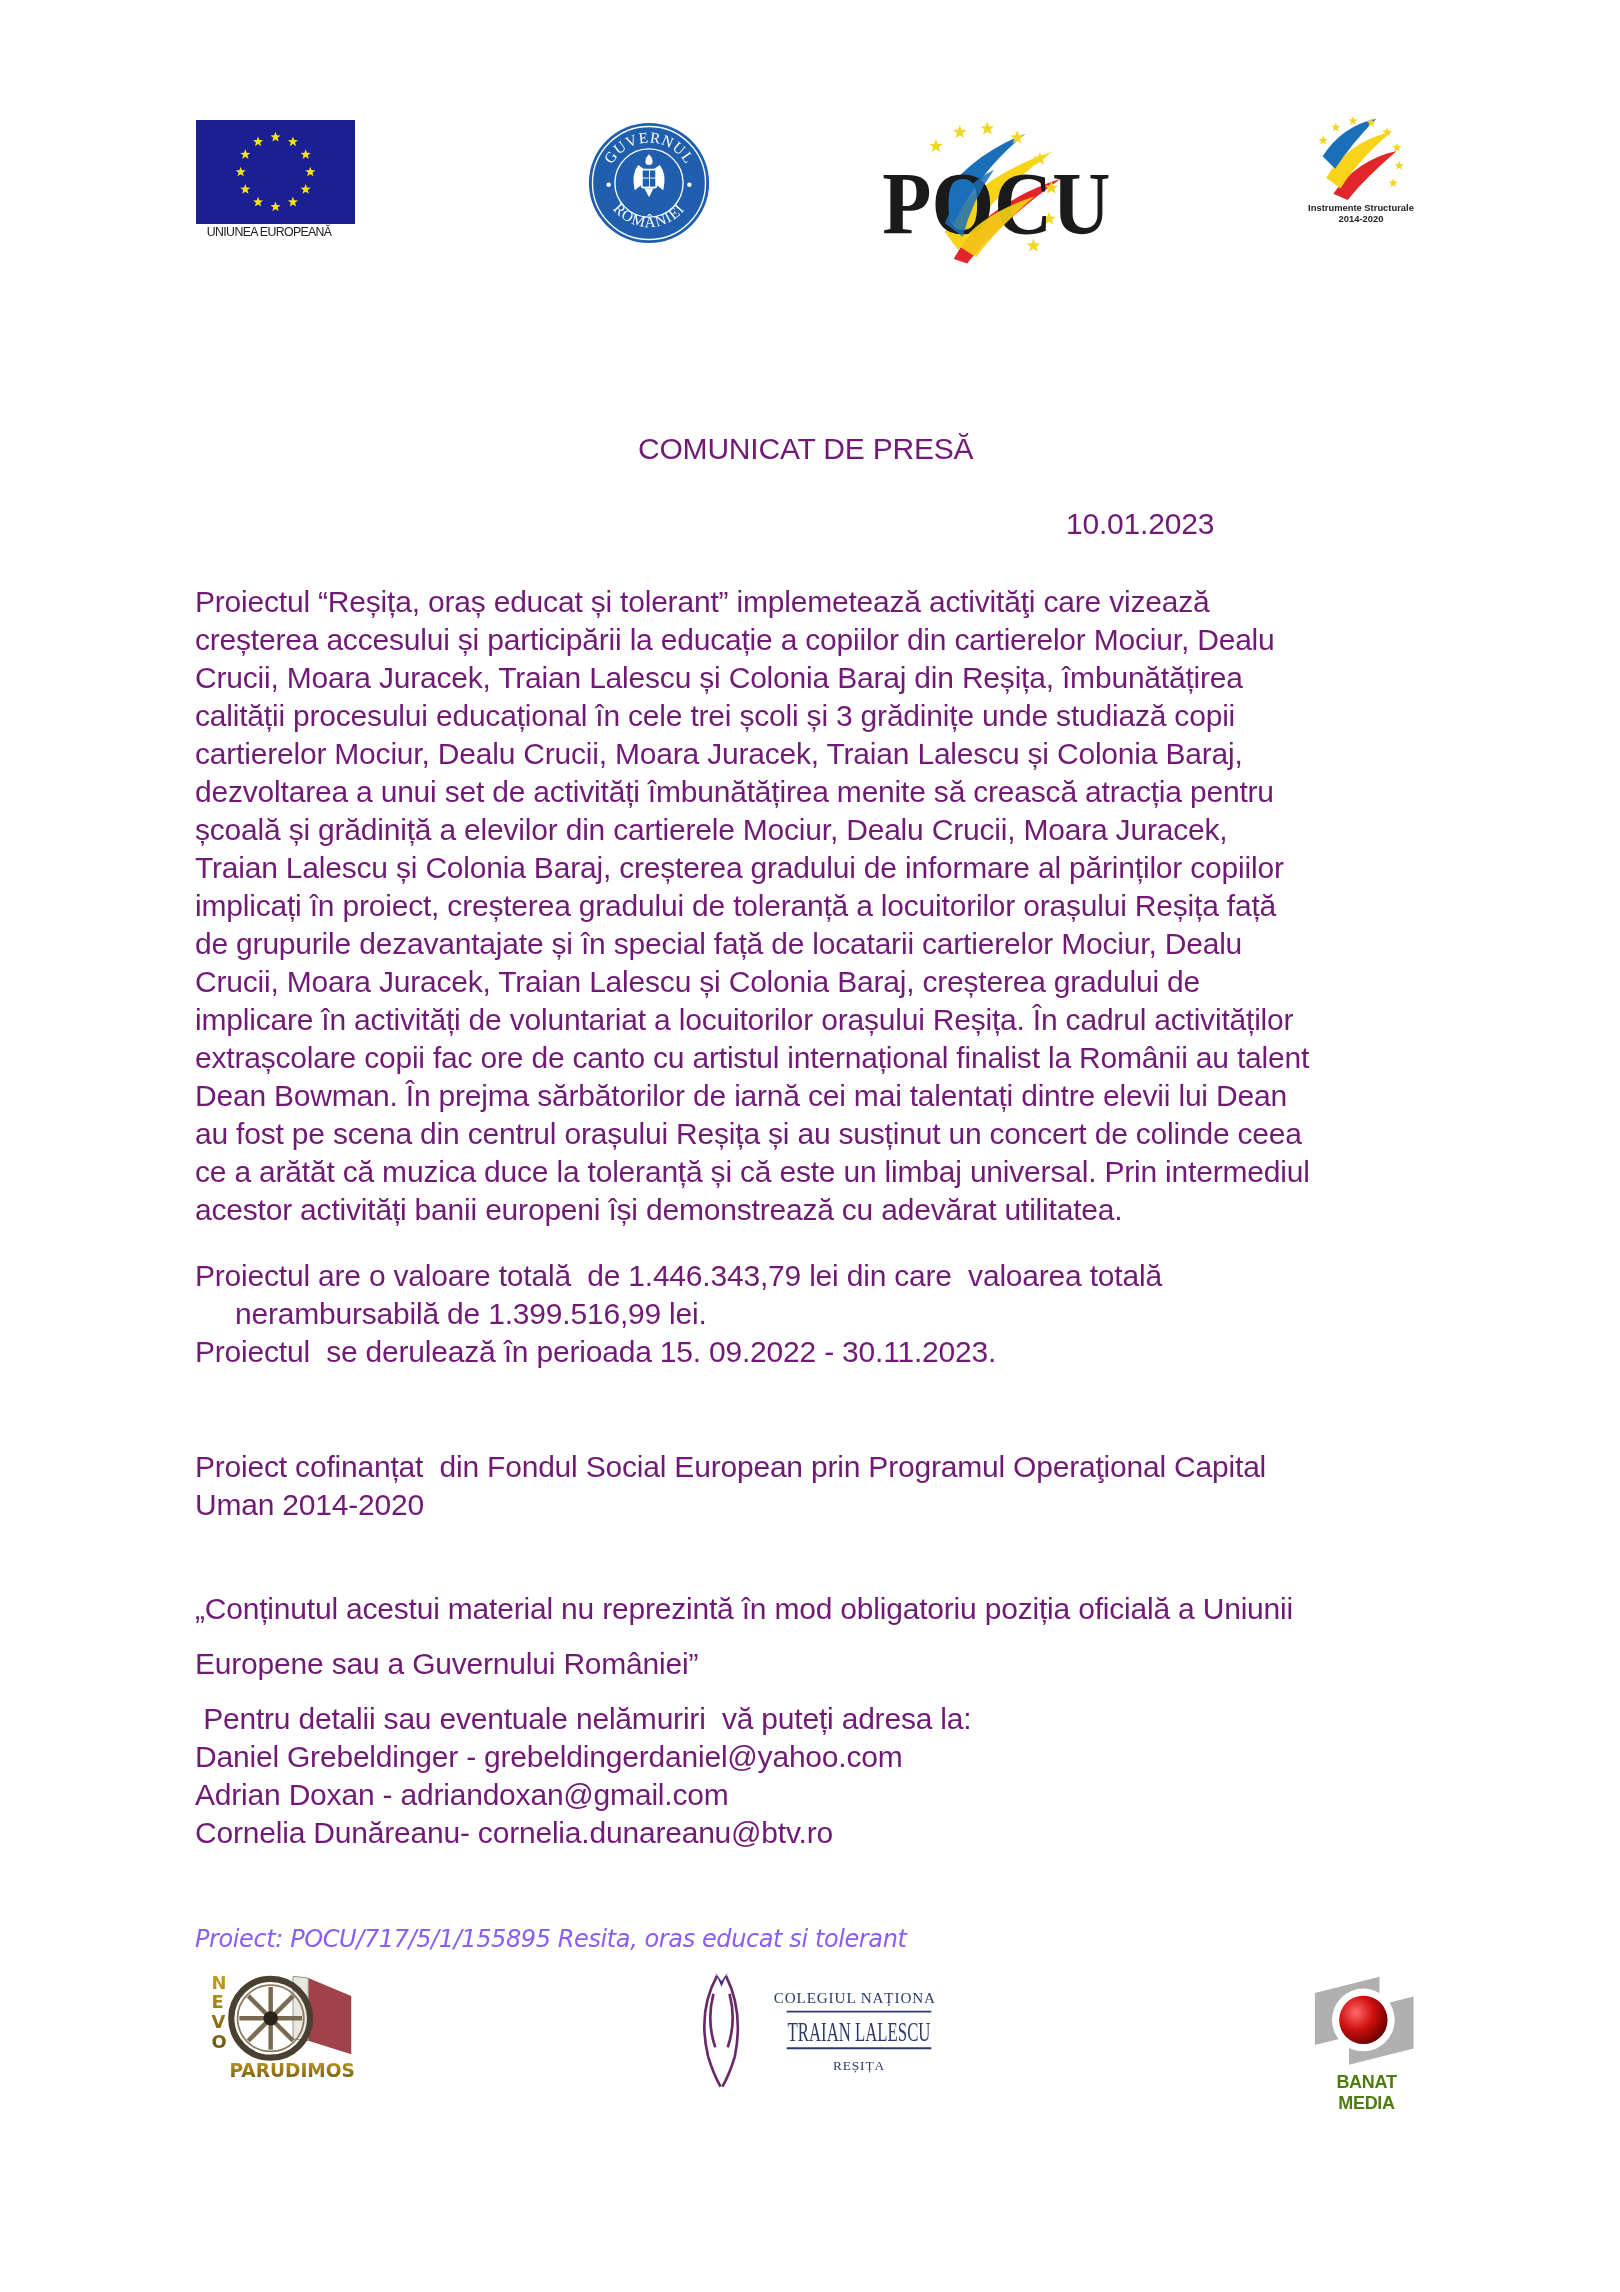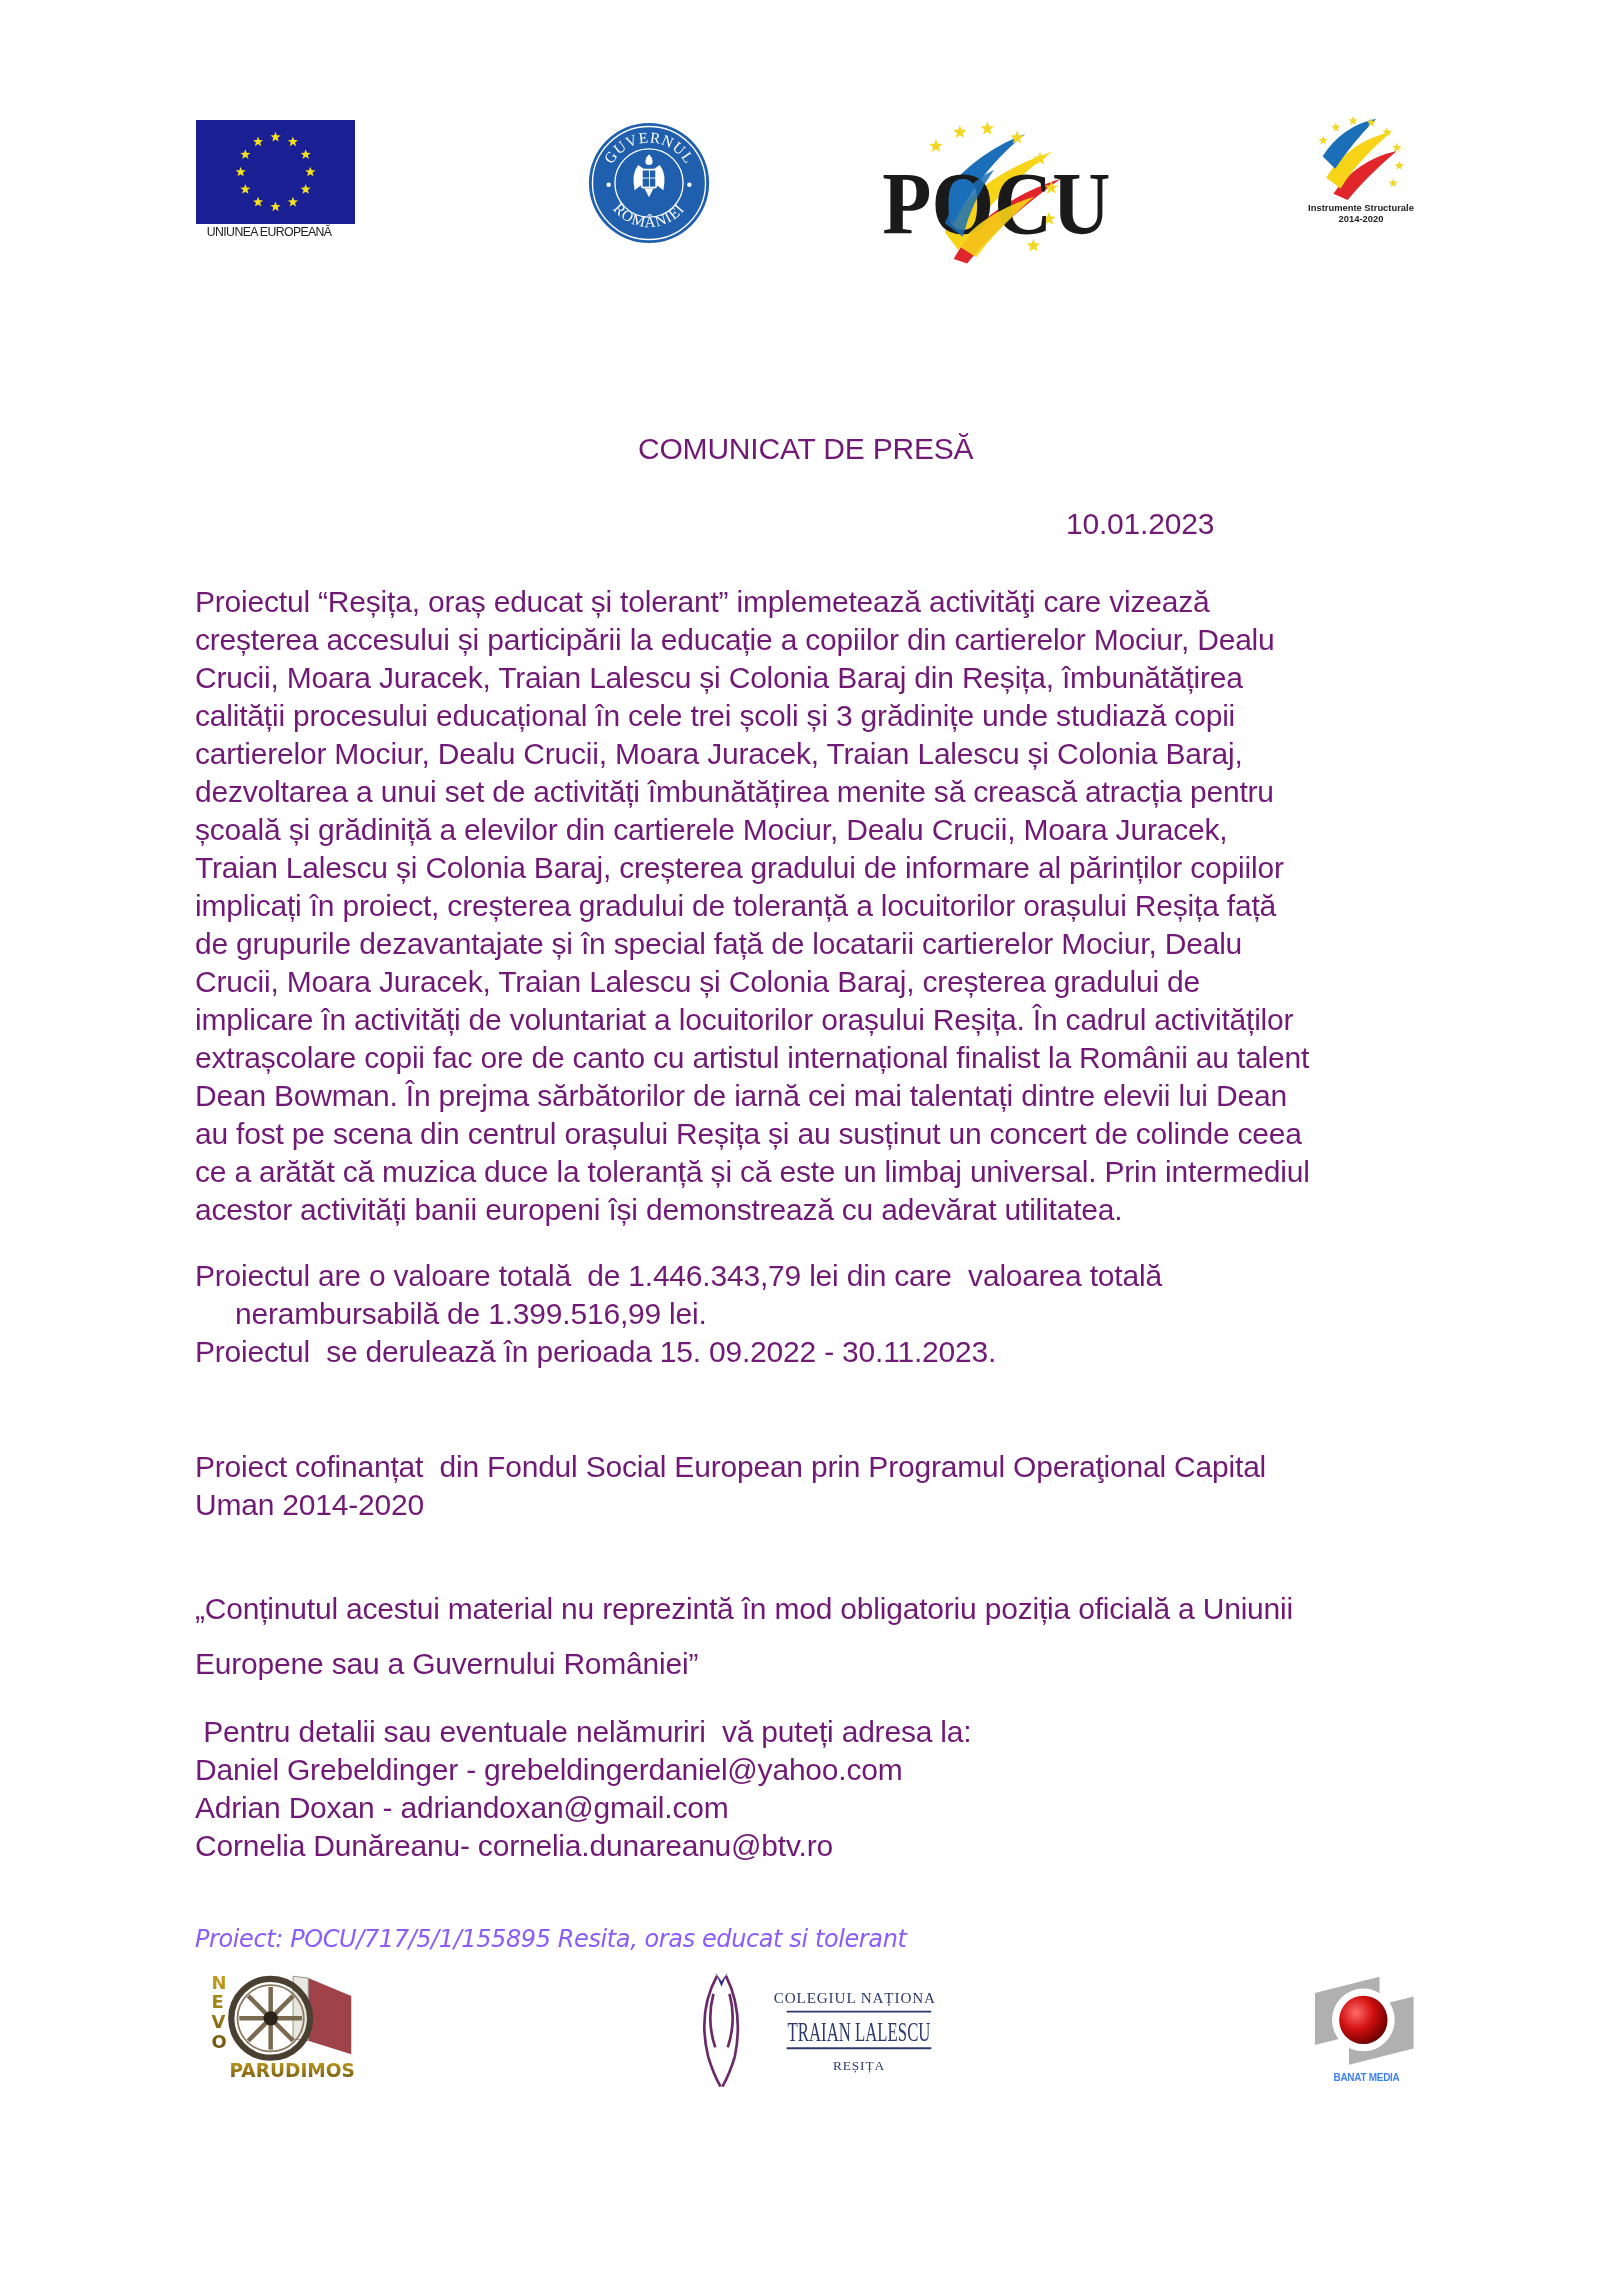--- a/index.html
+++ b/index.html
@@ -36,21 +36,21 @@
   #disc-par { left:195px; top:1590px; }
   #contact-par { left:195px; top:1700px; }
 
   #footer-project { left:195px; top:1924px; font-family:"DejaVu Sans", sans-serif; font-style:italic;
                     font-size:24px; line-height:30px; color:#8b5cf6; letter-spacing:-0.4px; white-space:nowrap; }
 
   #nevo-logo { left:208px; top:1969px; width:154px; height:113px; }
   #tl-logo { left:690px; top:1967px; width:246px; height:125px; }
   #banat-logo { left:1306px; top:1966px; width:121px; height:125px; }
   #banat-label { position:absolute; left:0; top:106px; width:121px; text-align:center;
-                 font-weight:bold; font-size:10px; color:#3b82f6; letter-spacing:-0.3px; }
+                 font-weight:bold; font-size:18px; color:#4d7c0f; letter-spacing:-0.3px; }
 </style>
 </head>
 <body>
 
 <div id="eu-logo" class="abs">
   <div id="eu-flag">
     <svg width="159" height="104" viewBox="0 0 178 116" id="eu-stars">
         <path d="M89.00 13.00L90.48 16.96L94.71 17.15L91.40 19.78L92.53 23.85L89.00 21.52L85.47 23.85L86.60 19.78L83.29 17.15L87.52 16.96Z" fill="#f5e11b"></path>
         <path d="M108.50 18.23L109.98 22.19L114.21 22.37L110.90 25.00L112.03 29.08L108.50 26.75L104.97 29.08L106.10 25.00L102.79 22.37L107.02 22.19Z" fill="#f5e11b"></path>
         <path d="M122.77 32.50L124.26 36.46L128.48 36.65L125.17 39.28L126.30 43.35L122.77 41.02L119.25 43.35L120.38 39.28L117.07 36.65L121.29 36.46Z" fill="#f5e11b"></path>
@@ -170,21 +170,21 @@
 <div id="cofin-par" class="abs txt">
     <span class="line" style="white-space: pre;">Proiect cofinanțat  din Fondul Social European prin Programul Operaţional Capital</span>
     <span class="line" style="white-space: pre;">Uman 2014-2020</span>
   </div>
 <div id="disc-par" class="abs txt">
     <span class="line" style="white-space: pre; height: 55px; line-height: 38px;">„Conținutul acestui material nu reprezintă în mod obligatoriu poziția oficială a Uniunii</span>
     <span class="line" style="white-space: pre; height: 55px; line-height: 38px;">Europene sau a Guvernului României”</span>
   </div>
 
 <div id="contact-par" class="abs txt">
-  <span class="line" style="white-space:pre;margin-top:13px;"> Pentru detalii sau eventuale nelămuriri  vă puteți adresa la:</span>
+  <span class="line" style="white-space:pre;"> Pentru detalii sau eventuale nelămuriri  vă puteți adresa la:</span>
   <span class="line">
     <span>Daniel Grebeldinger</span><span style="white-space:pre;"> - </span><span>grebeldingerdaniel@yahoo.com</span>
   </span>
   <span class="line">
     <span>Adrian Doxan</span><span style="white-space:pre;"> - </span><span>adriandoxan@gmail.com</span>
   </span>
   <span class="line">
     <span>Cornelia Dunăreanu</span><span style="white-space:pre;">- </span><span>cornelia.dunareanu@btv.ro</span>
   </span>
 </div>

